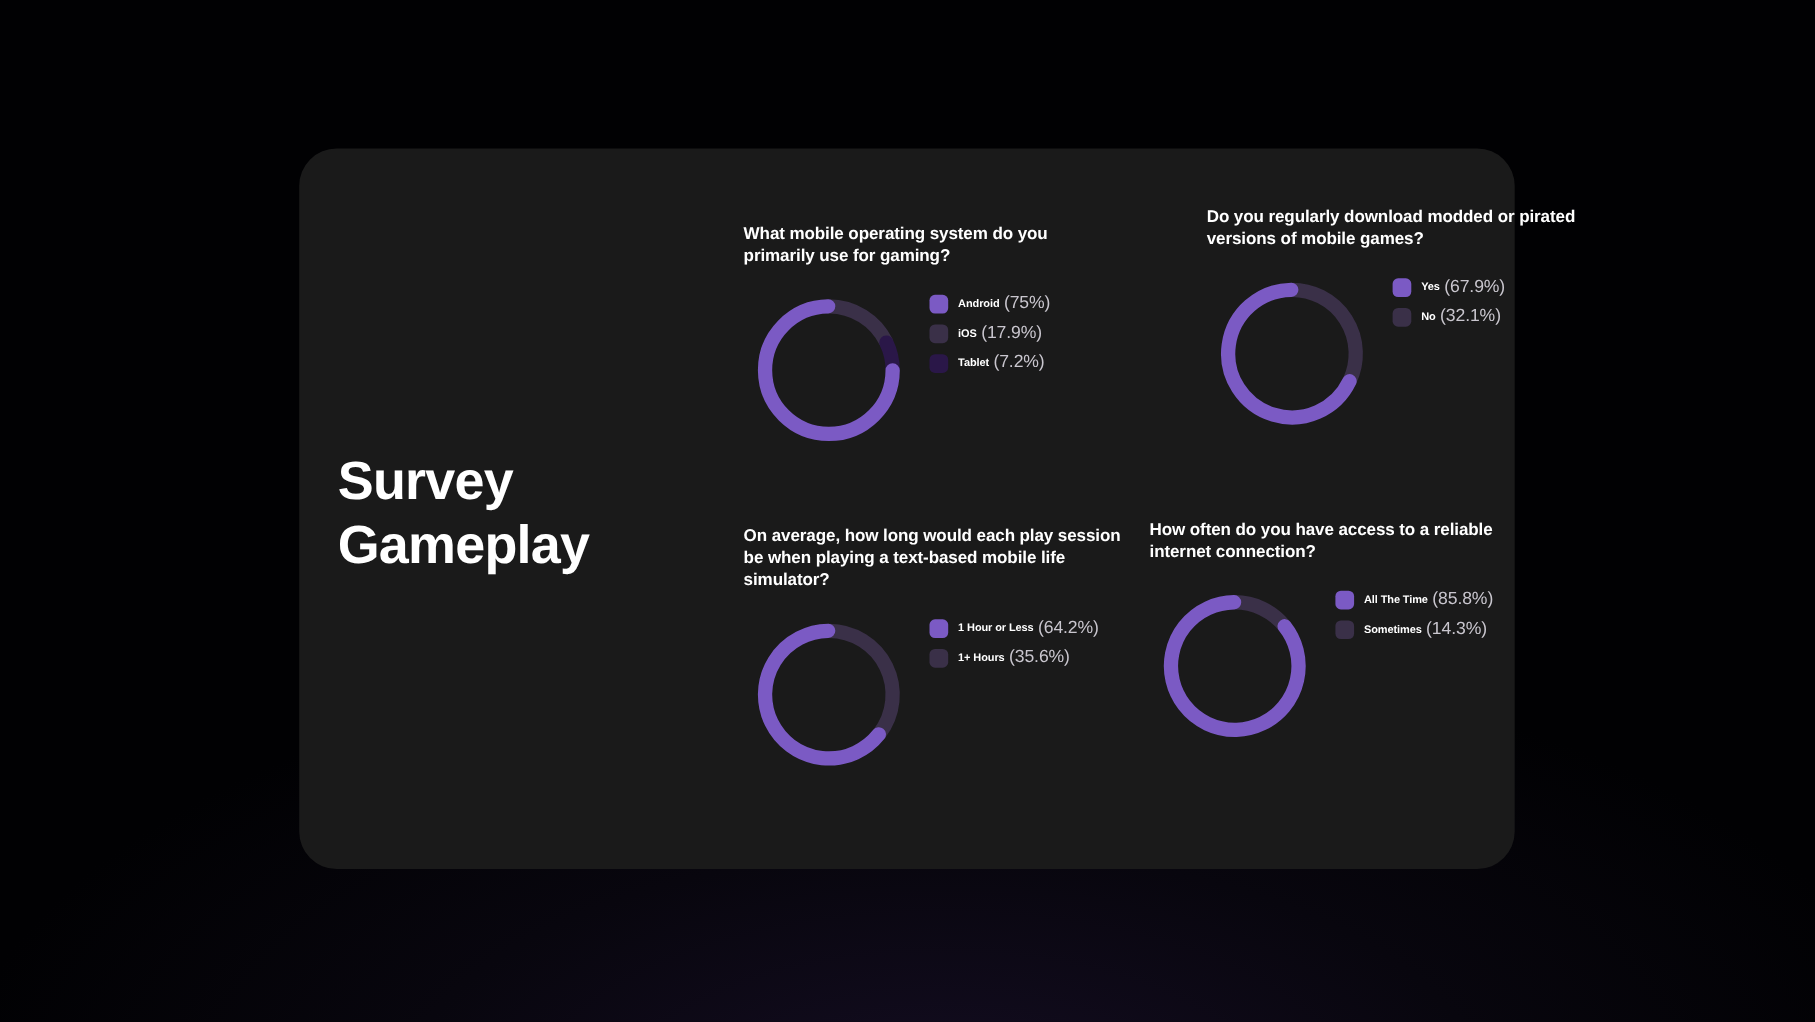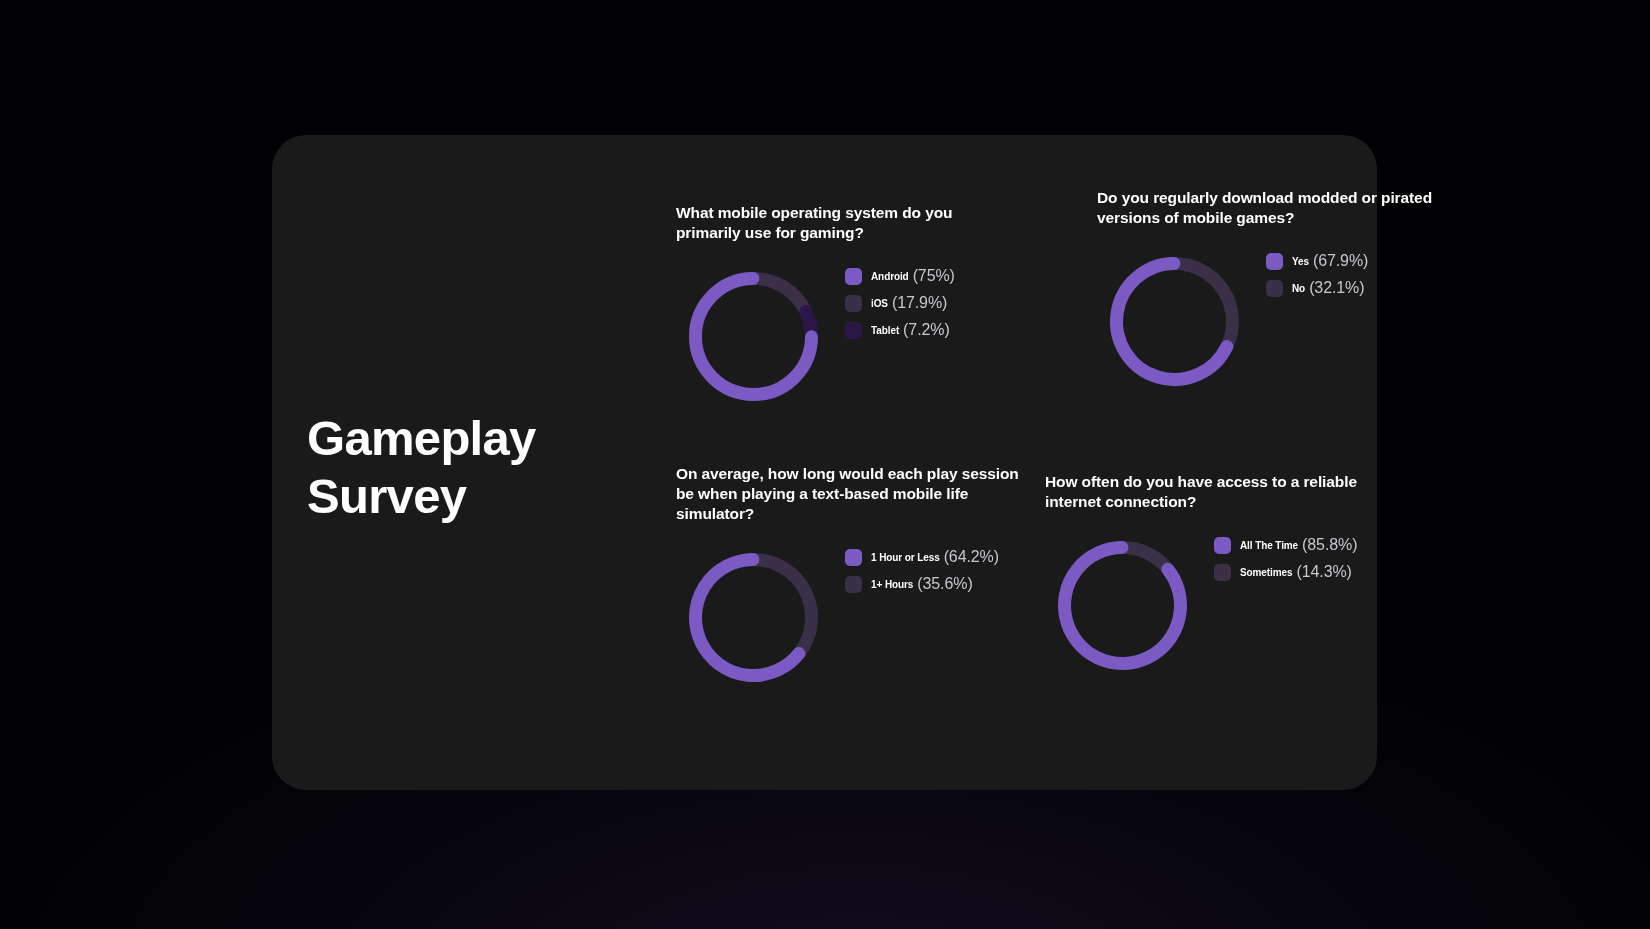--- a/index.html
+++ b/index.html
@@ -32,21 +32,21 @@
     color:#FFFFFF;
     font-size:49px;
     font-weight:bold;
     letter-spacing:-0.7px;
     line-height:58px;
   }
   
   .cell { position:absolute; width:380px; }
   #cell-0 { left:676px; top:203px; }
   #cell-1 { left:1097px; top:188px; }
-  #cell-2 { left:676px; top:464px; }
+  #cell-2 { left:676px; top:478px; }
   #cell-3 { left:1045px; top:472px; }
 
   .q-title {
     color:#FFFFFF;
     font-size:15.5px;
     font-weight:bold;
     line-height:20px;
     letter-spacing:-0.1px;
     width:345px;
   }
@@ -98,22 +98,22 @@
   #cell-2 .q-title { width:350px; }
 </style>
 </head>
 <body>
 
 <div id="page">
 
   <div id="card"></div>
 
   <div id="title-block">
+    <span class="tline">Survey</span>
     <span class="tline">Gameplay</span>
-    <span class="tline">Survey</span>
   </div>
 
   <div class="cell" id="cell-0">
     <div class="q-title">What mobile operating system do you primarily use for gaming?</div>
     <div class="chart-row">
       <div class="donut-wrap">
           <svg viewBox="0 0 155 155">
             <path d="M 77.5 19.5 A 58 58 0 0 1 129.530086475895 51.870522804573454" fill="none" stroke="#3A3048" stroke-width="13" stroke-linecap="round"></path>
             <path d="M 129.7956199854438 52.416775918194844 A 58 58 0 0 1 135.49903641712268 77.16567278711338" fill="none" stroke="#2A1748" stroke-width="13" stroke-linecap="round"></path>
             <path d="M 135.49935729555378 77.77304450679698 A 58 58 0 1 1 76.89263652125761 19.5031801768003" fill="none" stroke="#7B5AC4" stroke-width="13" stroke-linecap="round"></path>

